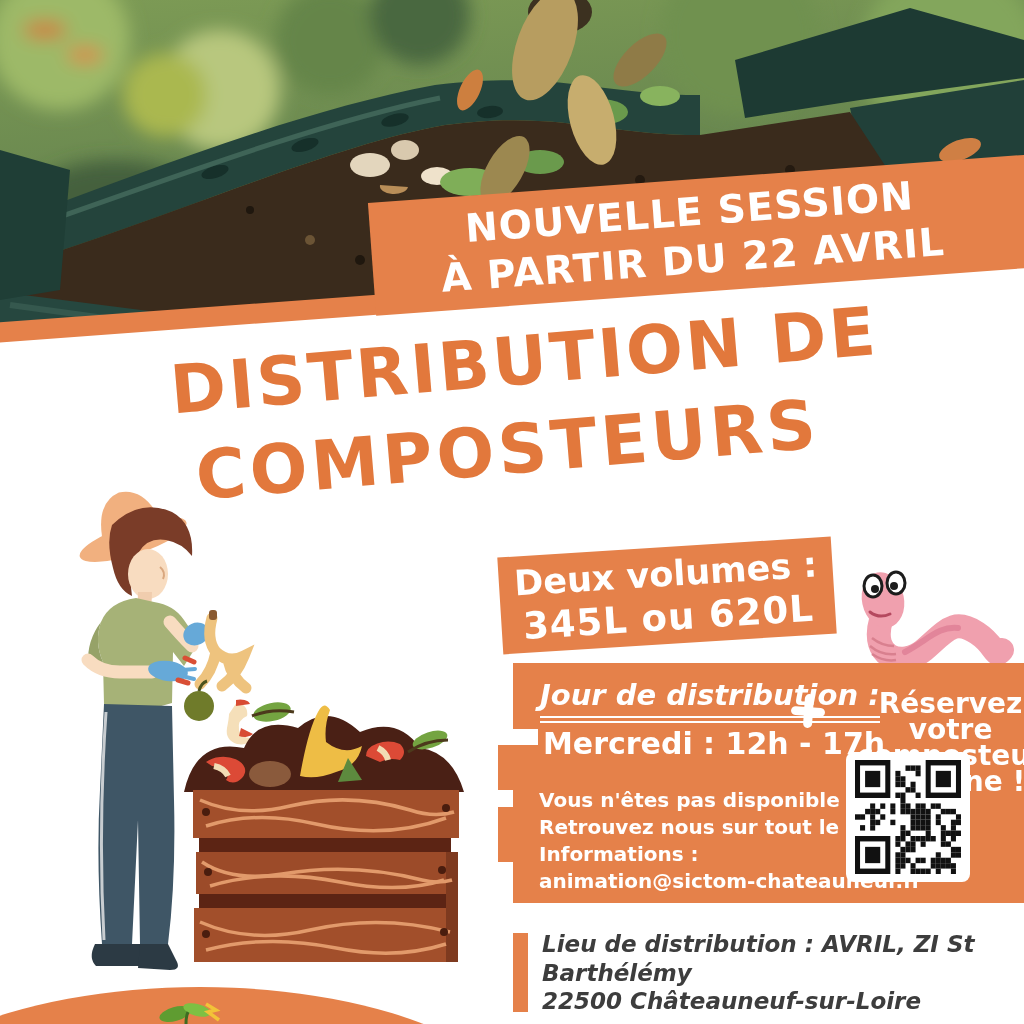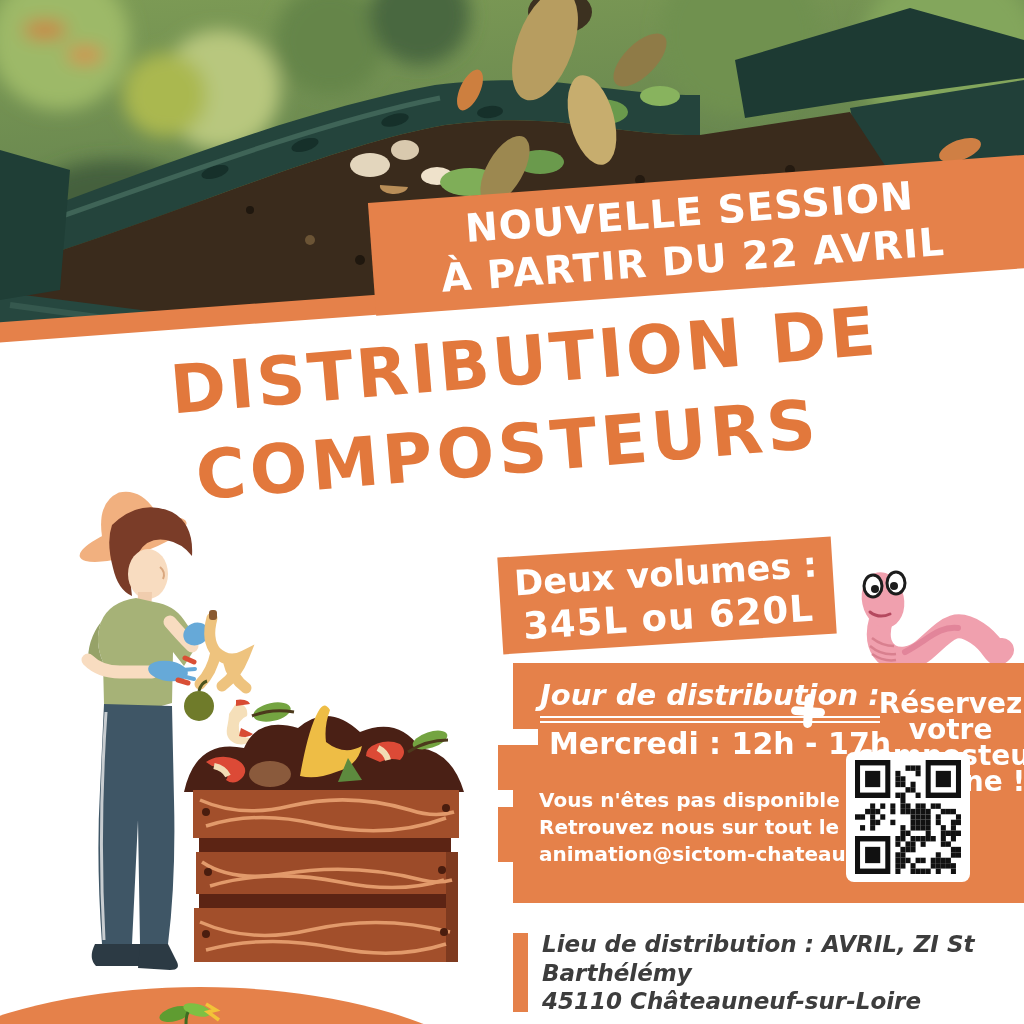--- a/index.html
+++ b/index.html
@@ -41,21 +41,21 @@
   .worm{position:absolute;left:843px;top:558px;z-index:4;}
 
   
   .distbox{position:absolute;left:513px;top:663px;width:511px;height:240px;background:var(--orange);
            z-index:4;color:#fff;}
   .dist-tab1{position:absolute;left:498px;top:744px;width:16px;height:46px;background:var(--orange);z-index:4;}
   .dist-tab2{position:absolute;left:498px;top:807px;width:16px;height:55px;background:var(--orange);z-index:4;}
   .notch1{position:absolute;left:493px;top:729px;width:45px;height:16px;background:#fff;z-index:5;}
   .dist-heading{position:absolute;left:27px;top:15px;display:inline-block;font-style:italic;
                 font-weight:bold;font-size:29px;border-bottom:7px double #fff;padding-bottom:4px;}
-  .dist-schedule{position:absolute;left:36px;top:63px;font-weight:bold;font-size:30px;}
+  .dist-schedule{position:absolute;left:30px;top:63px;font-weight:bold;font-size:30px;}
   .dist-notes{position:absolute;left:26px;top:124px;font-weight:bold;font-size:20px;line-height:27px;}
   .reserve{position:absolute;left:278px;top:28px;width:228px;display:flex;align-items:flex-start;}
   .plus-icon{width:34px;height:34px;position:relative;flex:0 0 34px;margin-top:3px;}
   .plus-icon:before,.plus-icon:after{content:"";position:absolute;background:#fff;border-radius:5px;}
   .plus-icon:before{left:13px;top:0;width:9px;height:34px;transform:rotate(4deg);}
   .plus-icon:after{left:0;top:13px;width:34px;height:9px;transform:rotate(4deg);}
   .reserve-text{font-weight:bold;font-size:28px;line-height:26px;text-align:center;margin-left:32px;}
   .qr{position:absolute;left:333px;top:89px;width:124px;height:130px;background:#fff;border-radius:8px;
       display:flex;align-items:center;justify-content:center;}
   .qr svg{width:106px;height:114px;}
@@ -295,20 +295,21 @@
     </g>
     <path d="M870,612 q9,7 20,2" stroke="#b5495f" stroke-width="3" fill="none" stroke-linecap="round"></path>
   </svg>
 
   <div class="distbox">
     <div class="dist-heading">Jour de distribution :</div>
     <div class="dist-schedule">Mercredi : 12h - 17h</div>
     <div class="dist-notes">
       <div>Vous n'êtes pas disponible ?</div>
       <div>Retrouvez nous sur tout le territoire.</div>
+      <div>Informations :</div>
       <div>animation@sictom-chateauneuf.fr</div>
     </div>
     <div class="reserve">
       <div class="plus-icon"></div>
       <div class="reserve-text">
         <div>Réservez votre</div>
         <div>composteur en ligne !</div>
       </div>
     </div>
     <div class="qr">
@@ -448,17 +449,17 @@
         </svg>
     </div>
   </div>
   <div class="dist-tab1"></div>
   <div class="dist-tab2"></div>
   <div class="notch1"></div>
 
   <div class="footer-bar"></div>
   <div class="footer">
     <div>Lieu de distribution : AVRIL, ZI St Barthélémy</div>
-    <div>45110 Châteauneuf-sur-Loire</div>
+    <div>22500 Châteauneuf-sur-Loire</div>
     <div class="f-rest">Réservé aux habitants du territoire du SICTOM.</div>
   </div>
 
 </div>
 
 </body></html>

